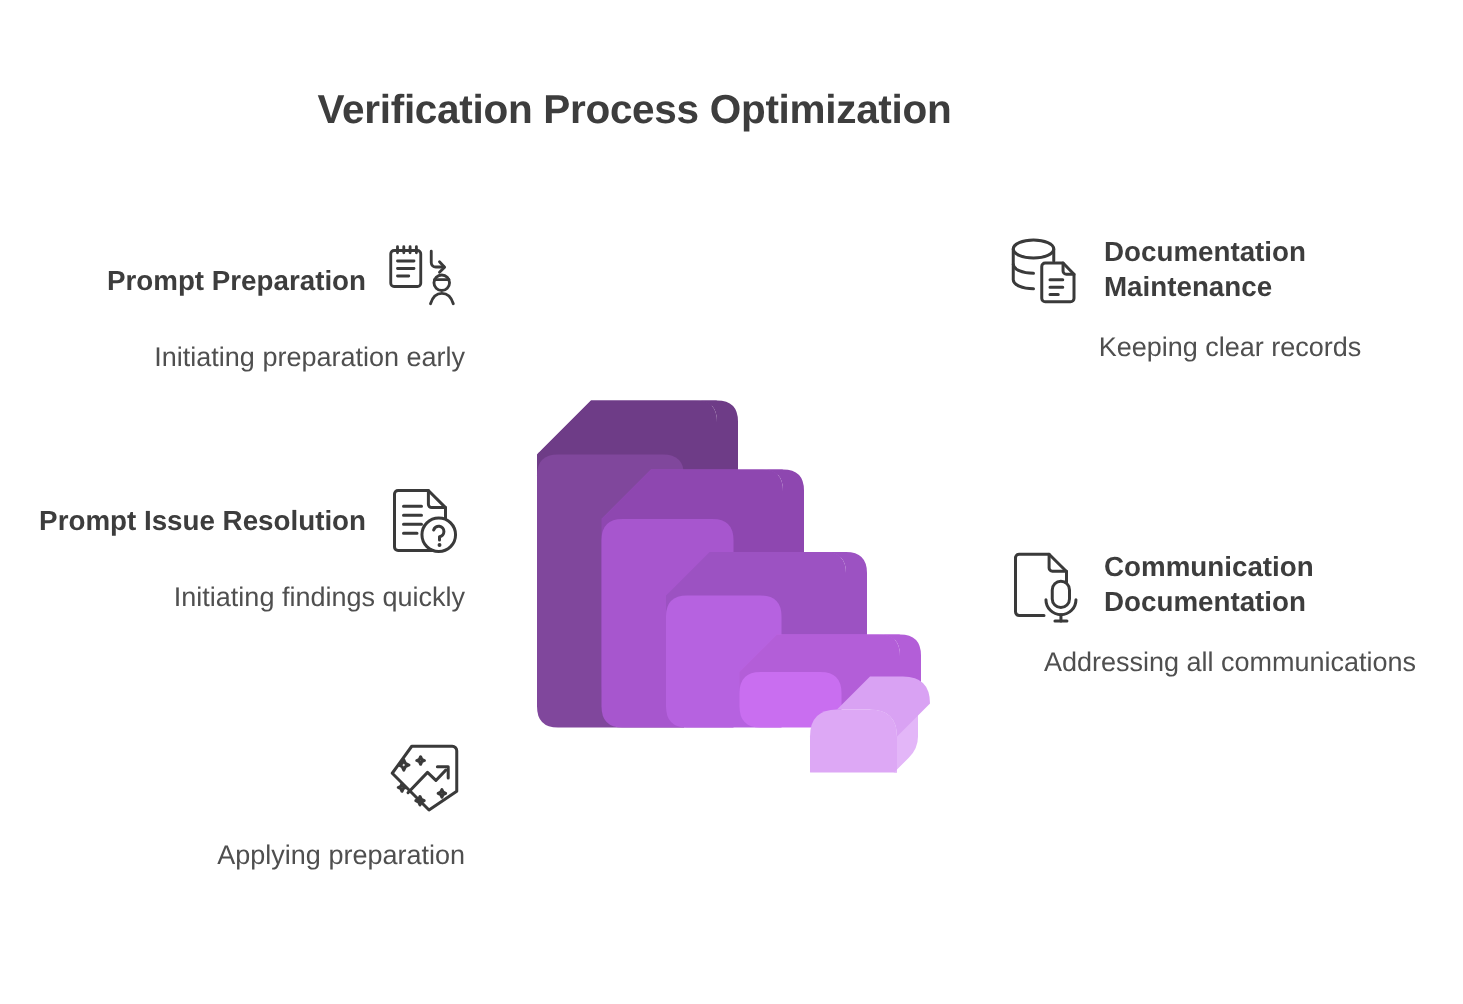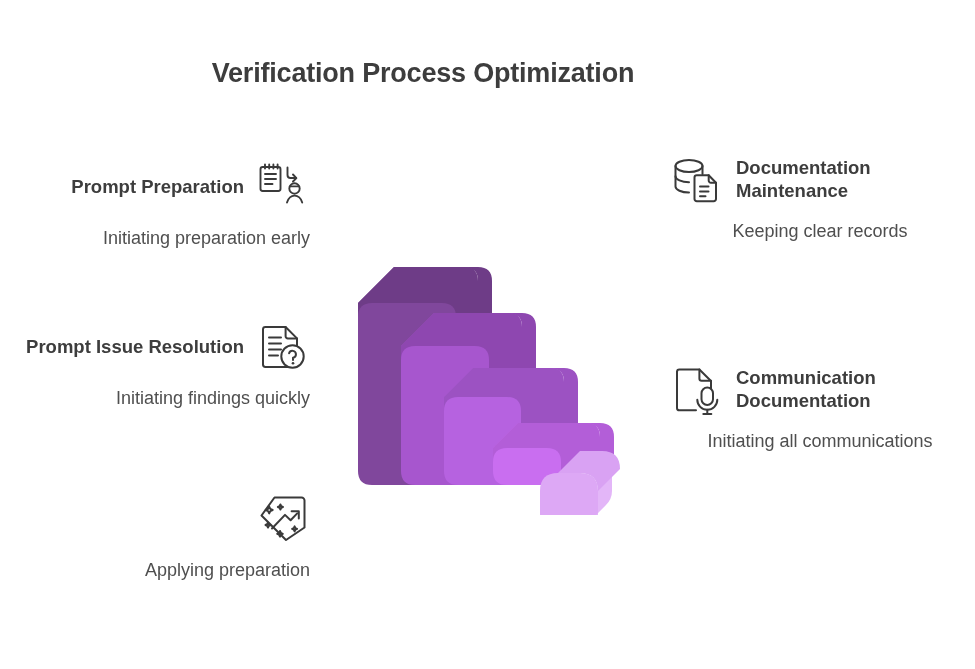--- a/index.html
+++ b/index.html
@@ -224,16 +224,16 @@
           <path d="M7 8.9v36a2.4 2.4 0 0 0 2.4 2.4H26"></path>
           <path d="M29.4 6.5v9.1a2.2 2.2 0 0 0 2.2 2.2H41"></path>
           <rect x="31.5" y="24.5" width="11.5" height="17.5" rx="5.75" fill="#ffffff"></rect>
           <path d="M27.3 36.8a10 10 0 0 0 20 0"></path>
           <path d="M37.3 46.8v4.2"></path>
           <path d="M33.3 51h8"></path>
         </svg>
       </span>
       <div class="item-title">Communication Documentation</div>
     </div>
-    <div class="item-desc">Initiating all communications</div>
+    <div class="item-desc">Addressing all communications</div>
   </div>
 
 </div>
 
 </body></html>

